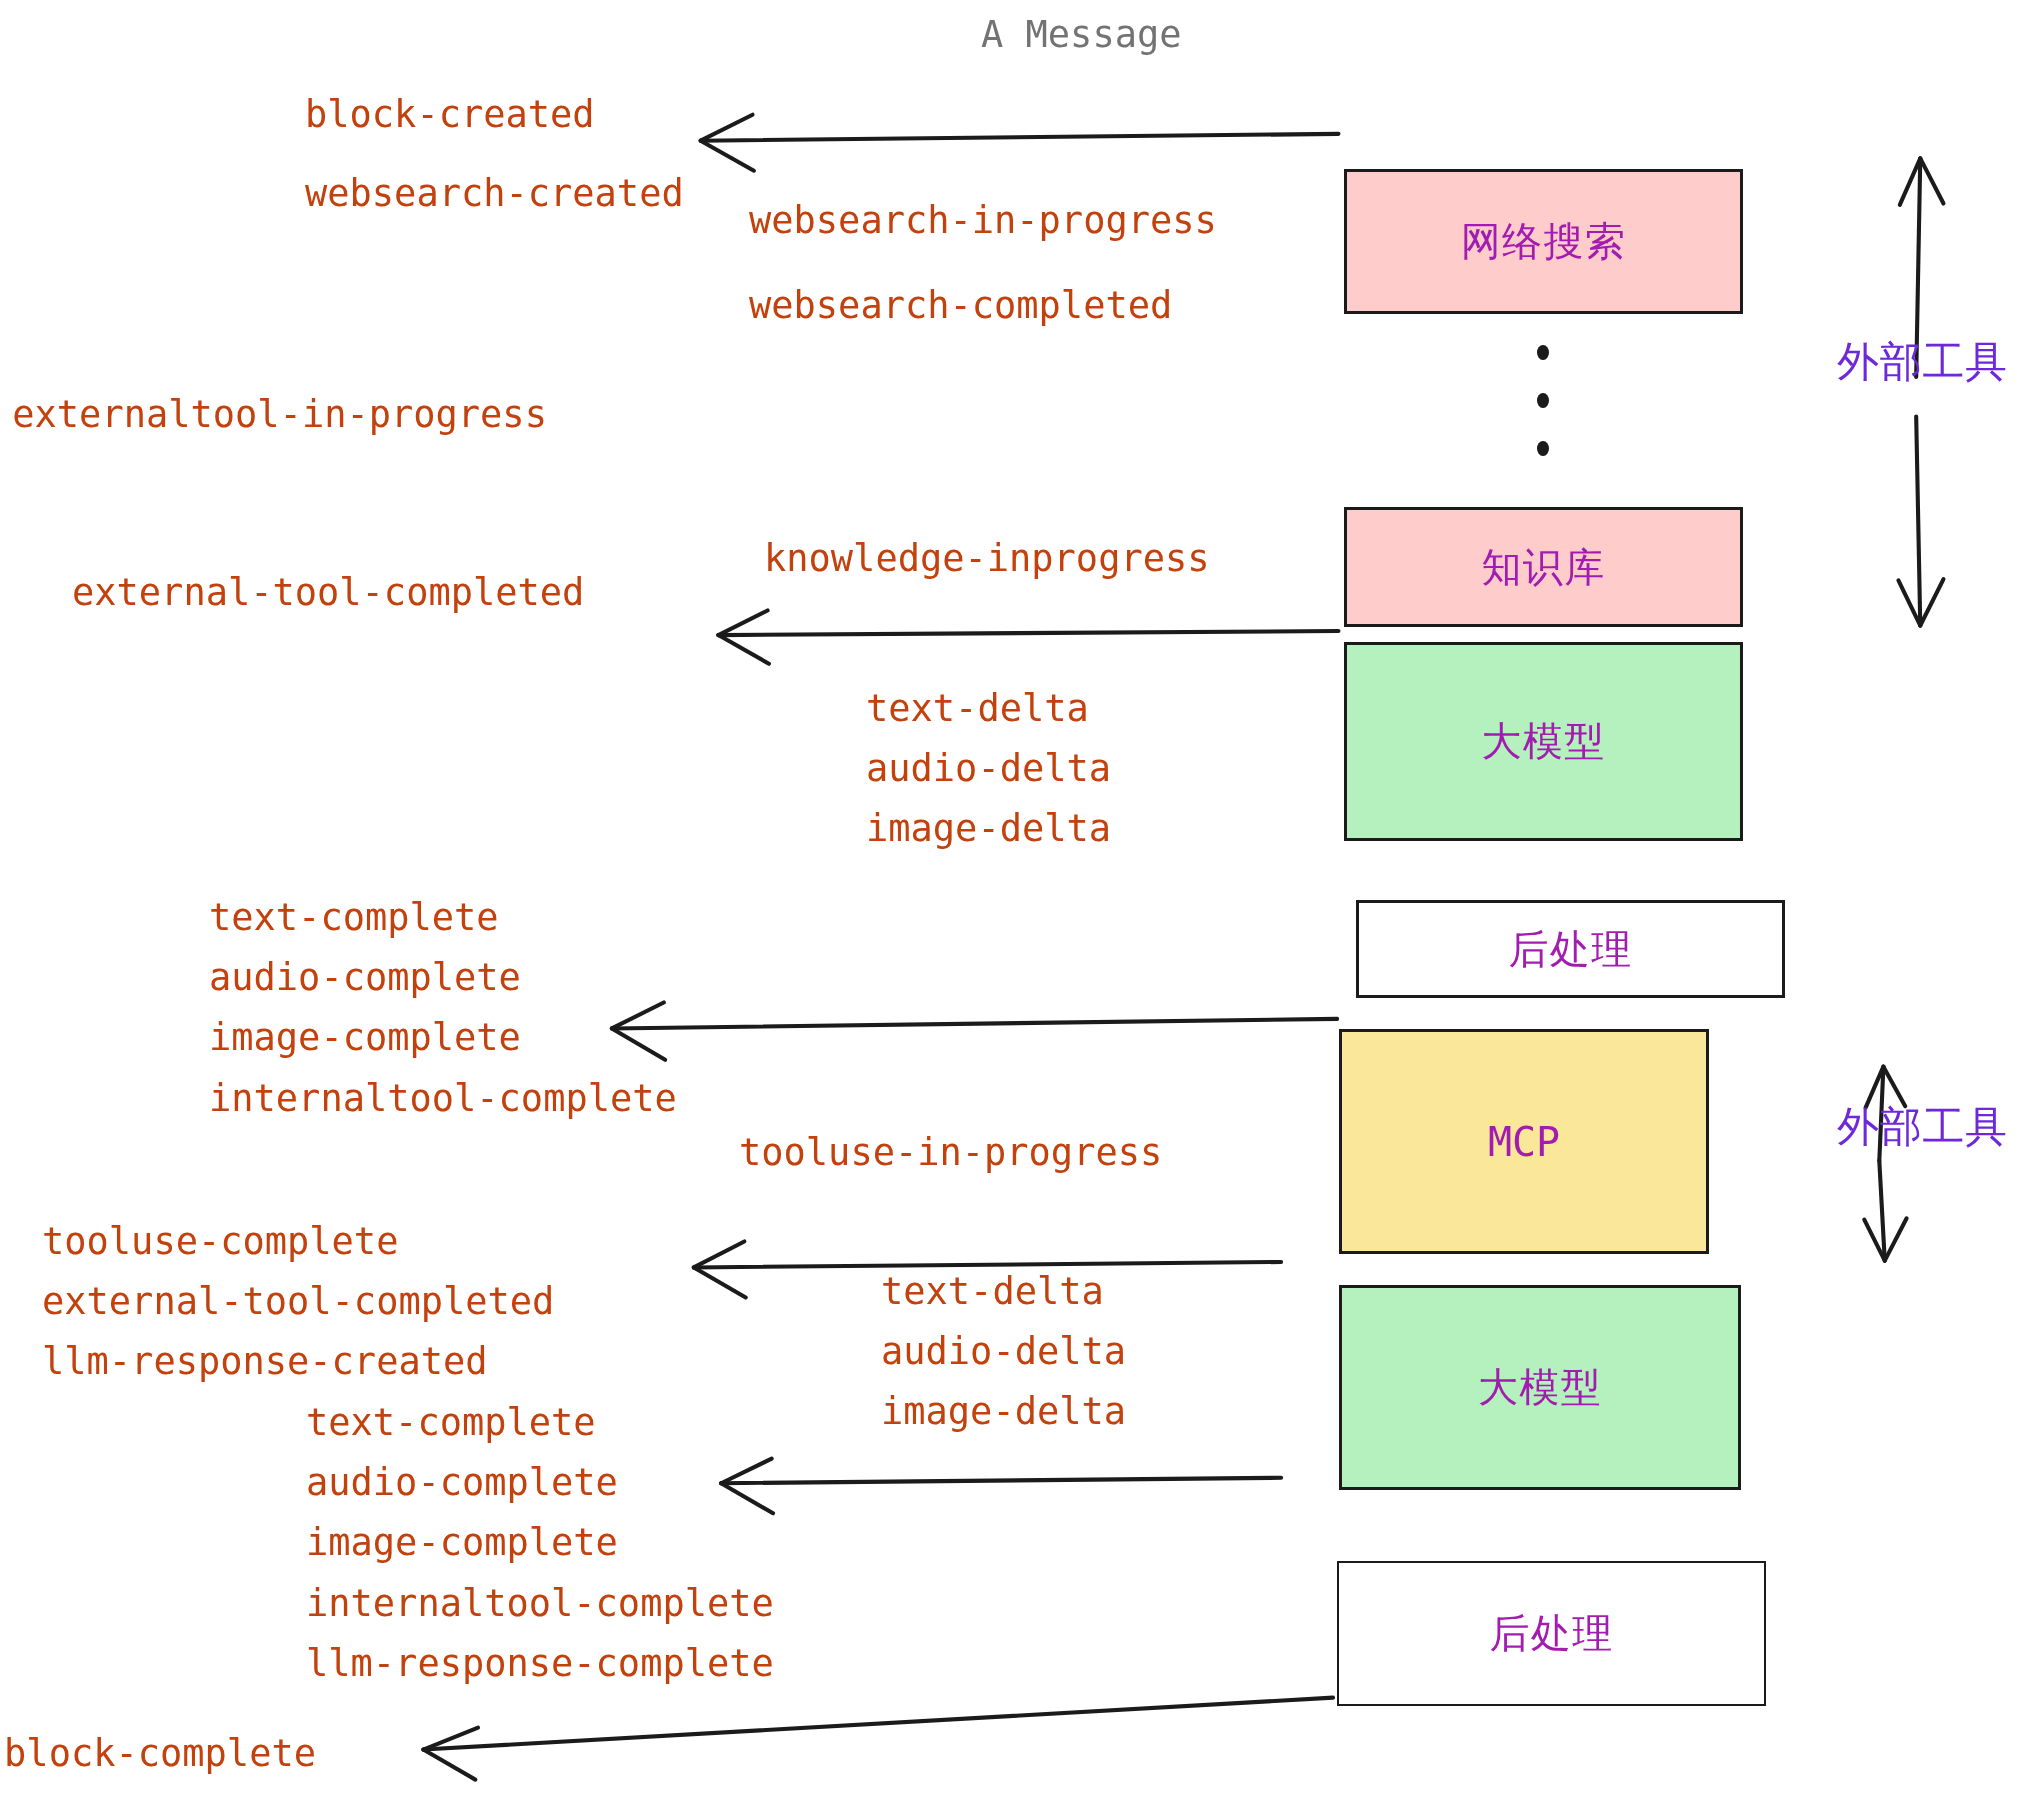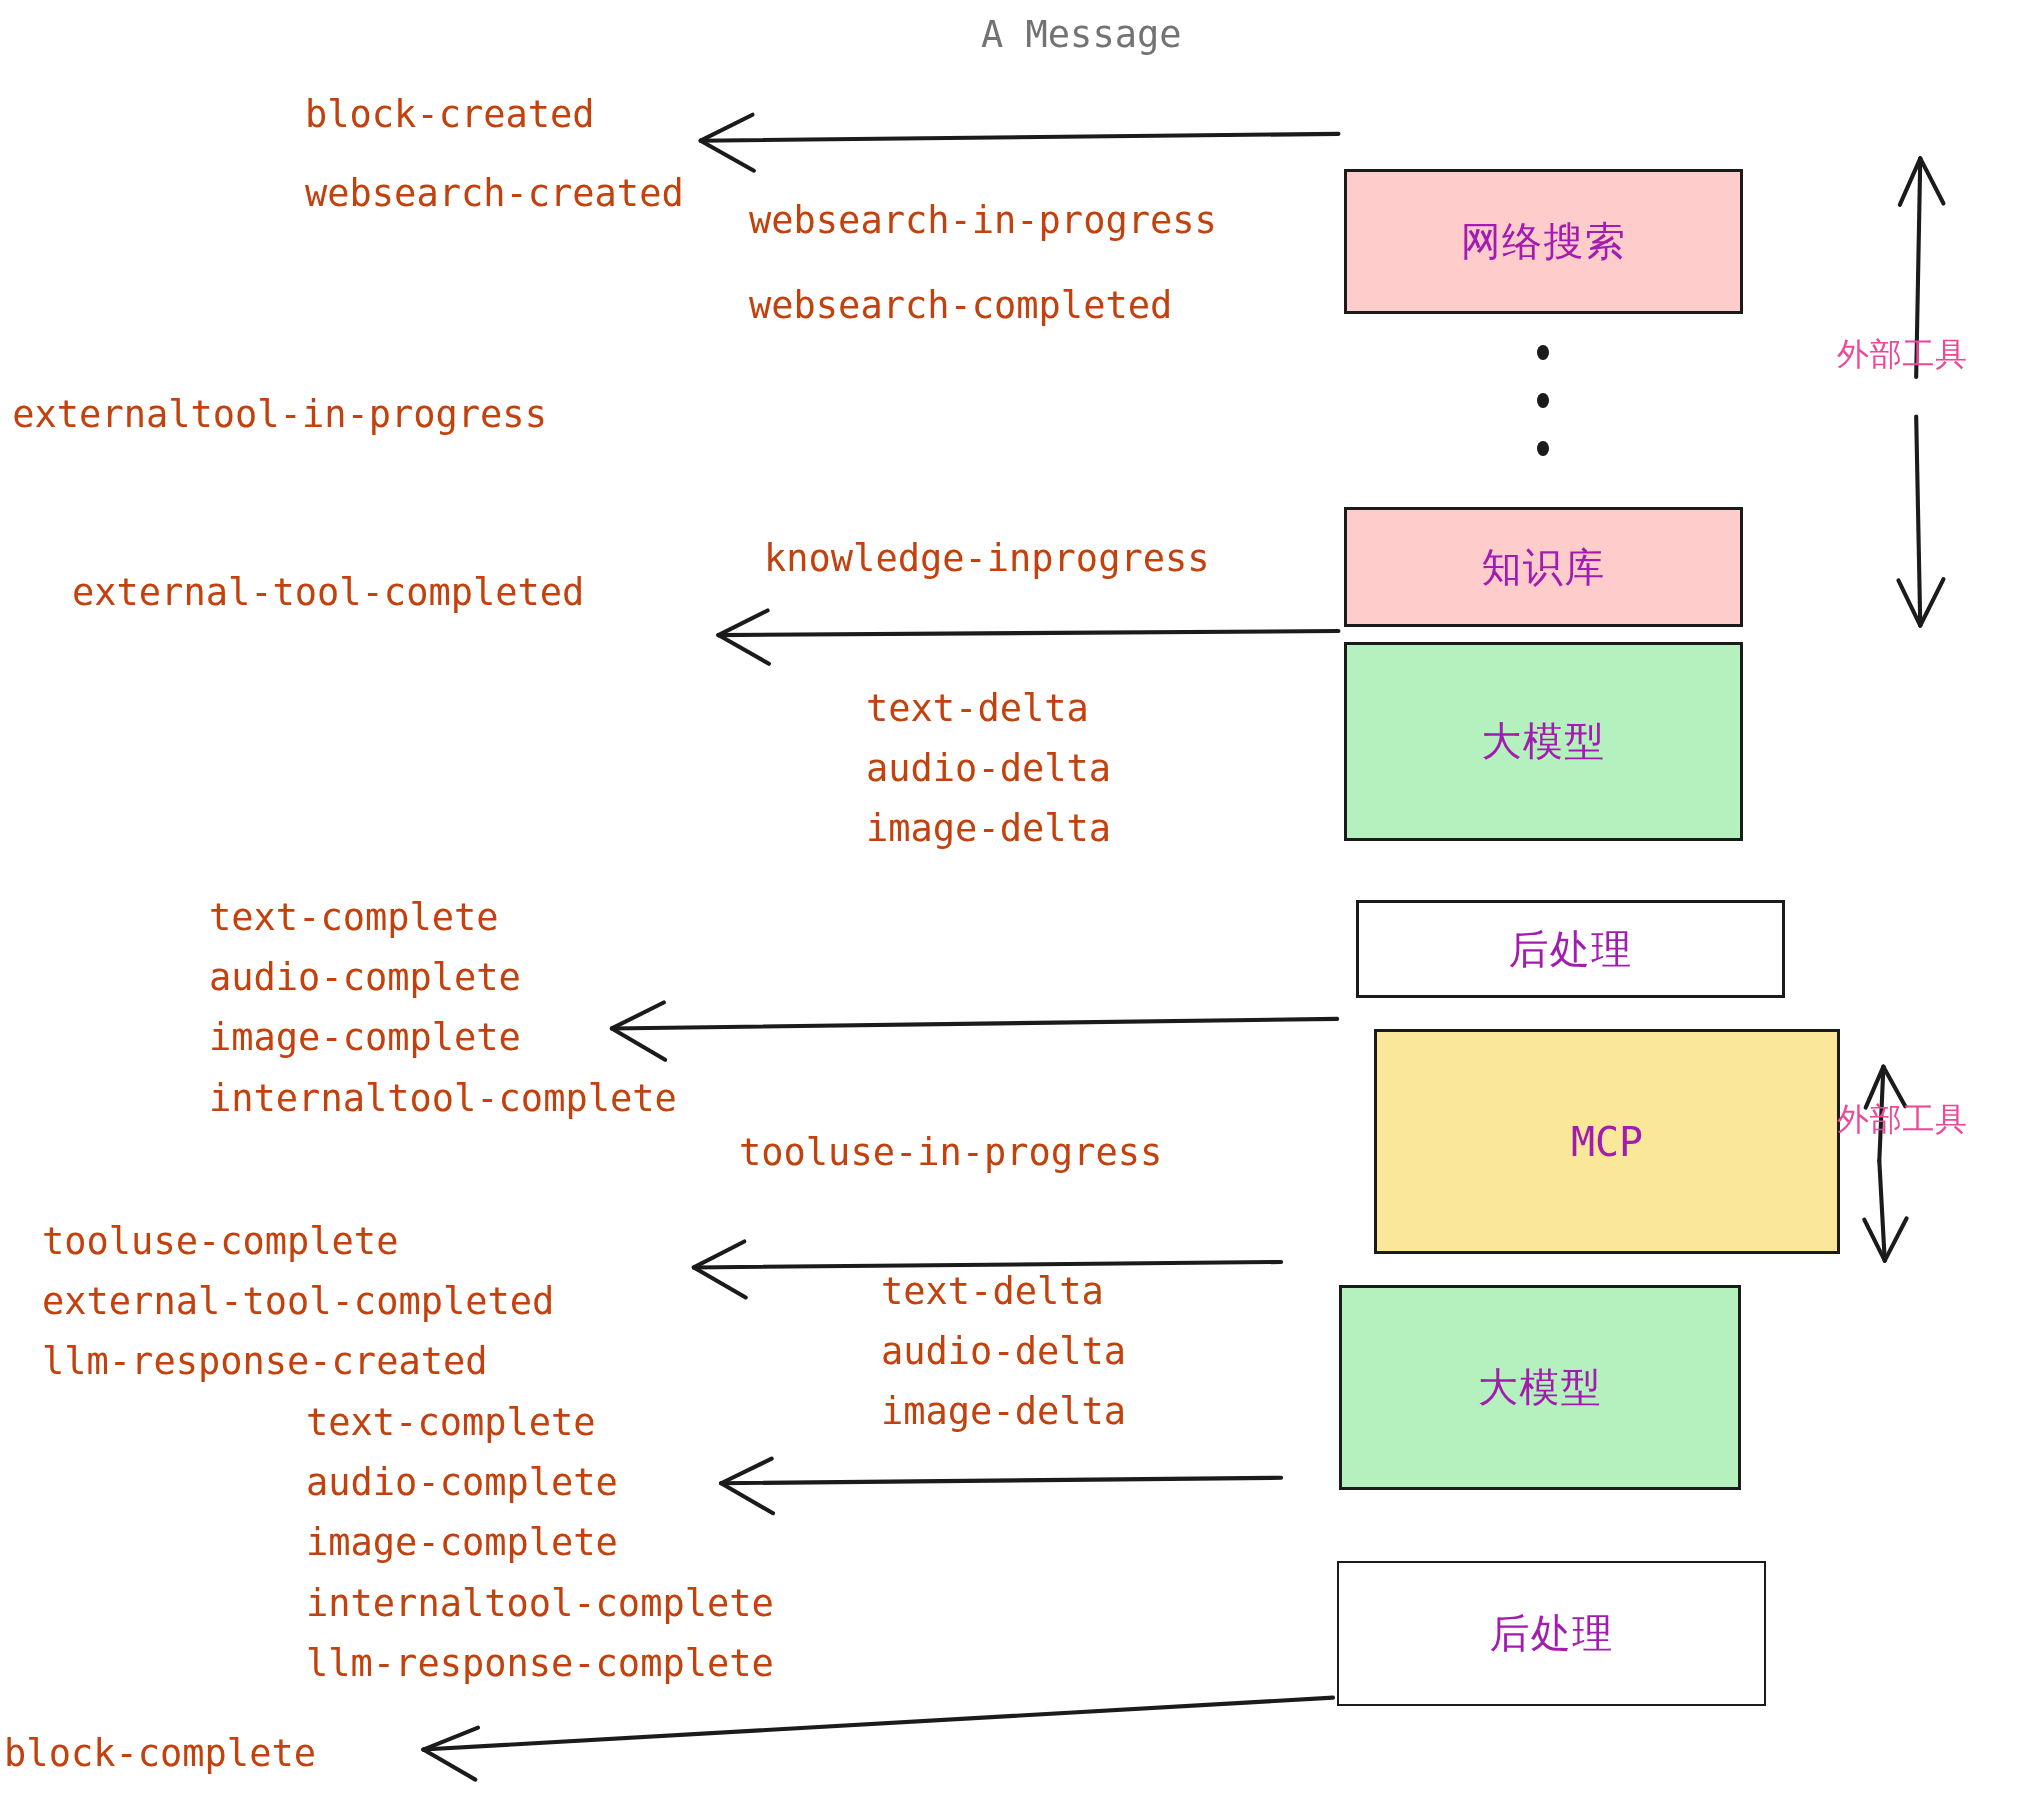--- a/index.html
+++ b/index.html
@@ -49,23 +49,23 @@
     letter-spacing: 1.4px;
   }
   .node.mono {
     font-family: "DejaVu Sans Mono", "Liberation Mono", monospace;
     letter-spacing: 0;
   }
   
   .side-label {
     position: absolute;
     white-space: pre;
-    color: #ec4899;
-    font-family: Liberation Mono, monospace;
-    font-size: 32px;
+    color: #6d28d9;
+    font-family: Liberation Sans, sans-serif;
+    font-size: 42px;
     line-height: 1;
     letter-spacing: 0.7px;
   }
   
   .dot {
     position: absolute;
     width: 11.6px;
     height: 15px;
     background: #1b1b1b;
     border-radius: 50%;
@@ -149,21 +149,21 @@
   </div>
 
   <div class="node" style="left:1344px; top:642px; width:399px; height:199px; background:#b5f0bf;">
     <span>大模型</span>
   </div>
 
   <div class="node" style="left:1356px; top:900px; width:429px; height:98px; background:#ffffff;">
     <span>后处理</span>
   </div>
 
-  <div class="node mono" style="left:1339px; top:1029px; width:466px; height:225px; background:#fbe79a;margin-left:35px;">
+  <div class="node mono" style="left:1339px; top:1029px; width:370px; height:225px; background:#fbe79a;">
     <span>MCP</span>
   </div>
 
   <div class="node" style="left:1339px; top:1285px; width:402px; height:205px; background:#b5f0bf;">
     <span>大模型</span>
   </div>
 
   <div class="node" style="left:1337px; top:1561px; width:429px; height:145px; background:#ffffff; border-width:2.7px;">
     <span>后处理</span>
   </div>

